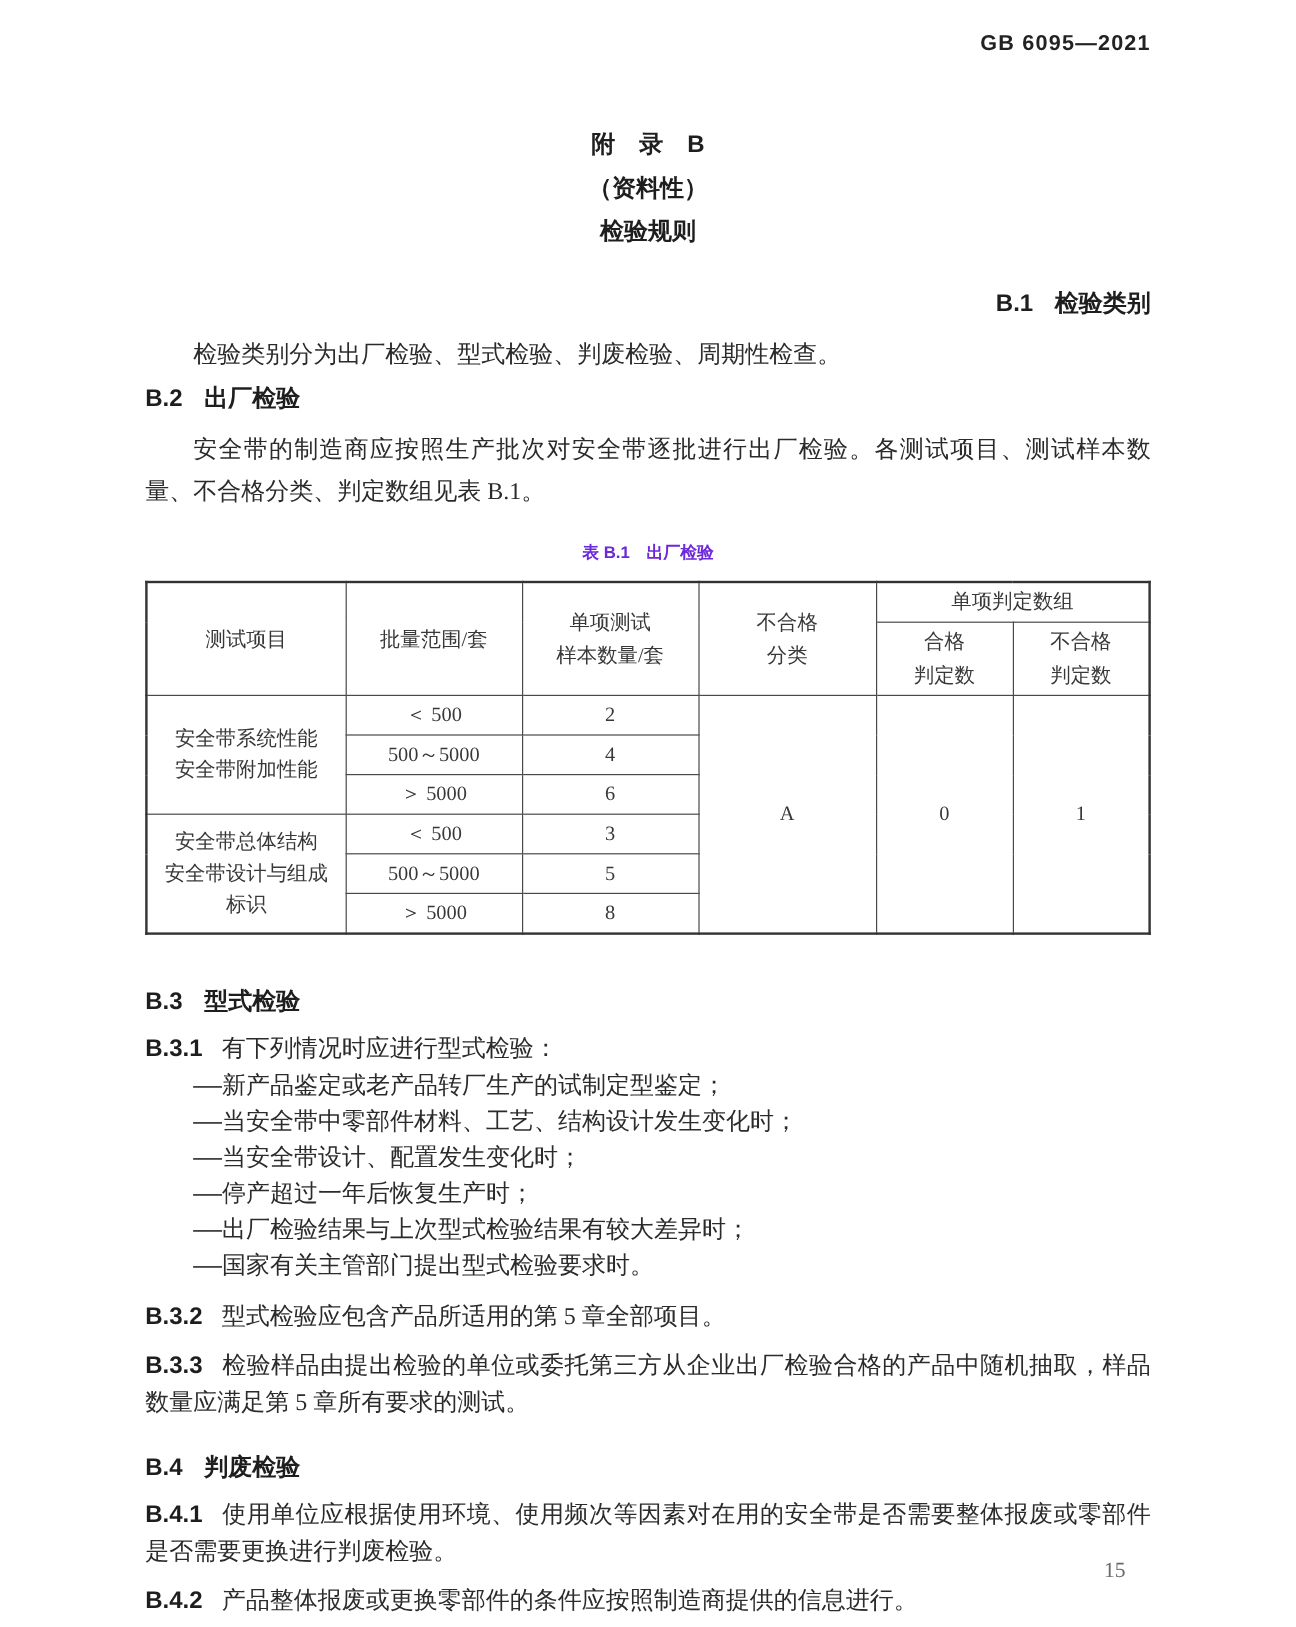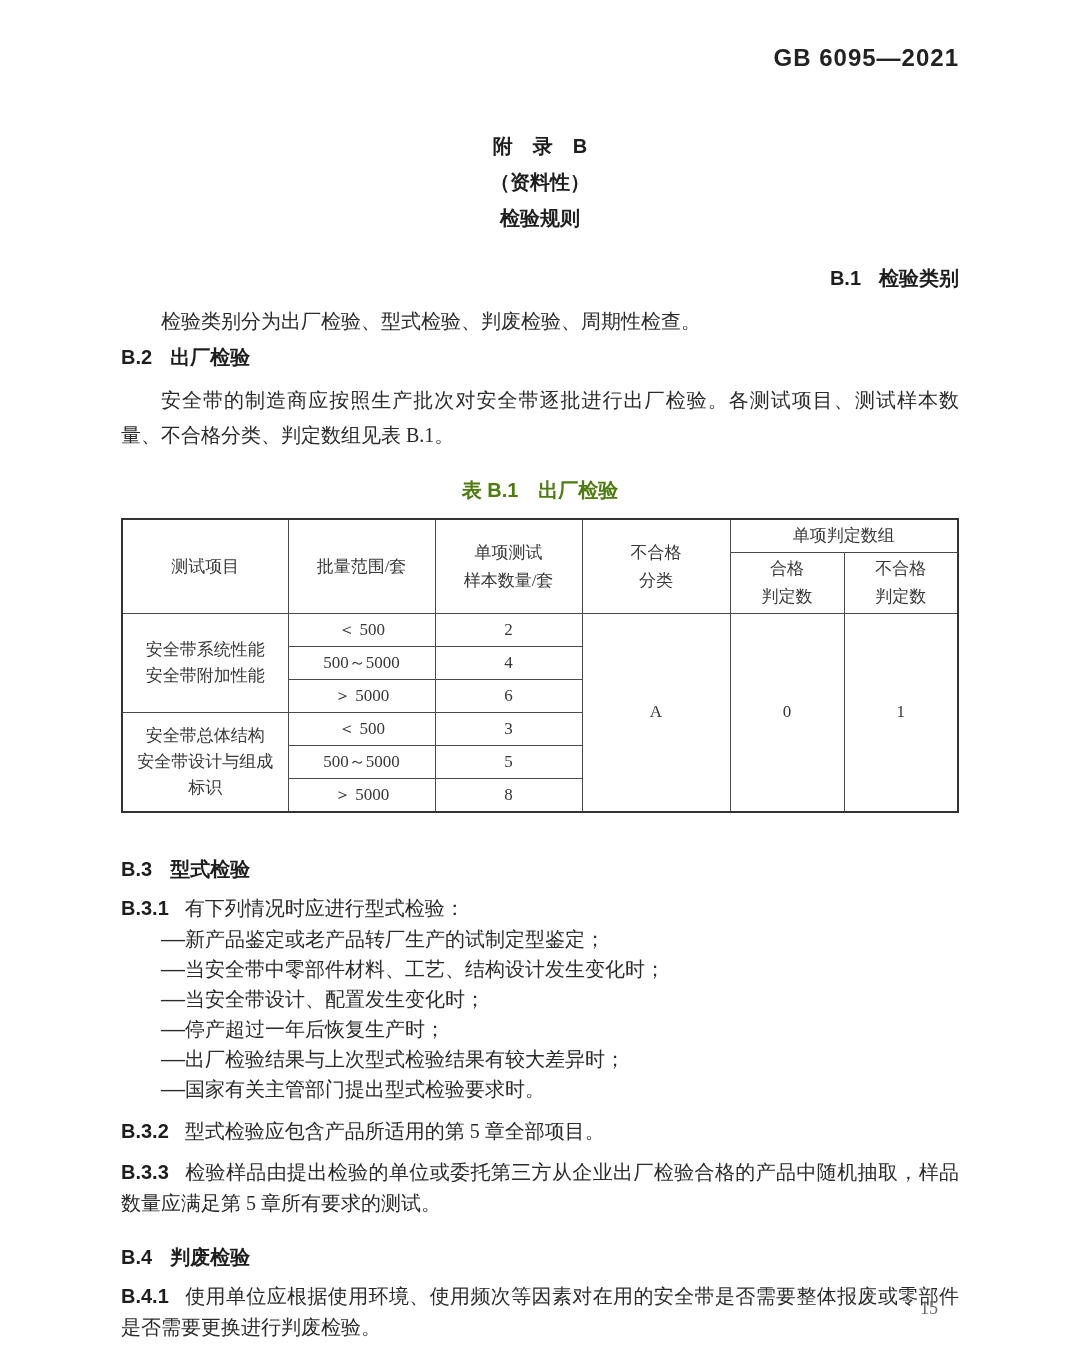--- a/index.html
+++ b/index.html
@@ -8,25 +8,25 @@
     width: 1080px;
     height: 1356px;
     position: relative;
     overflow: hidden;
     font-family: "Liberation Serif", "DejaVu Serif", serif;
     color: #2b2b2b;
   }
   .content { margin: 0 121px; width: 838px; }
 
   .doc-header {
-    padding-top: 44px;
+    padding-top: 26px;
     text-align: right;
     font-family: "Liberation Sans", "DejaVu Sans", sans-serif;
     font-weight: bold;
-    font-size: 24px;
+    font-size: 18px;
     letter-spacing: 1px;
     color: #222;
   }
 
   .title-block {
     margin-top: 56px;
     text-align: center;
     font-family: "Liberation Sans", "DejaVu Sans", sans-serif;
     font-weight: bold;
     font-size: 20px;
@@ -54,22 +54,22 @@
     text-indent: 2em;
     text-align: justify;
     color: #2b2b2b;
   }
 
   .table-caption {
     margin-top: 24px;
     text-align: center;
     font-family: "Liberation Sans", "DejaVu Sans", sans-serif;
     font-weight: bold;
-    font-size: 20px;
-    color: #4d7c0f;
+    font-size: 14px;
+    color: #6d28d9;
   }
 
   table.tbl {
     margin-top: 14px;
     width: 836px;
     border-collapse: collapse;
     table-layout: fixed;
     font-size: 17px;
     color: #383838;
   }

